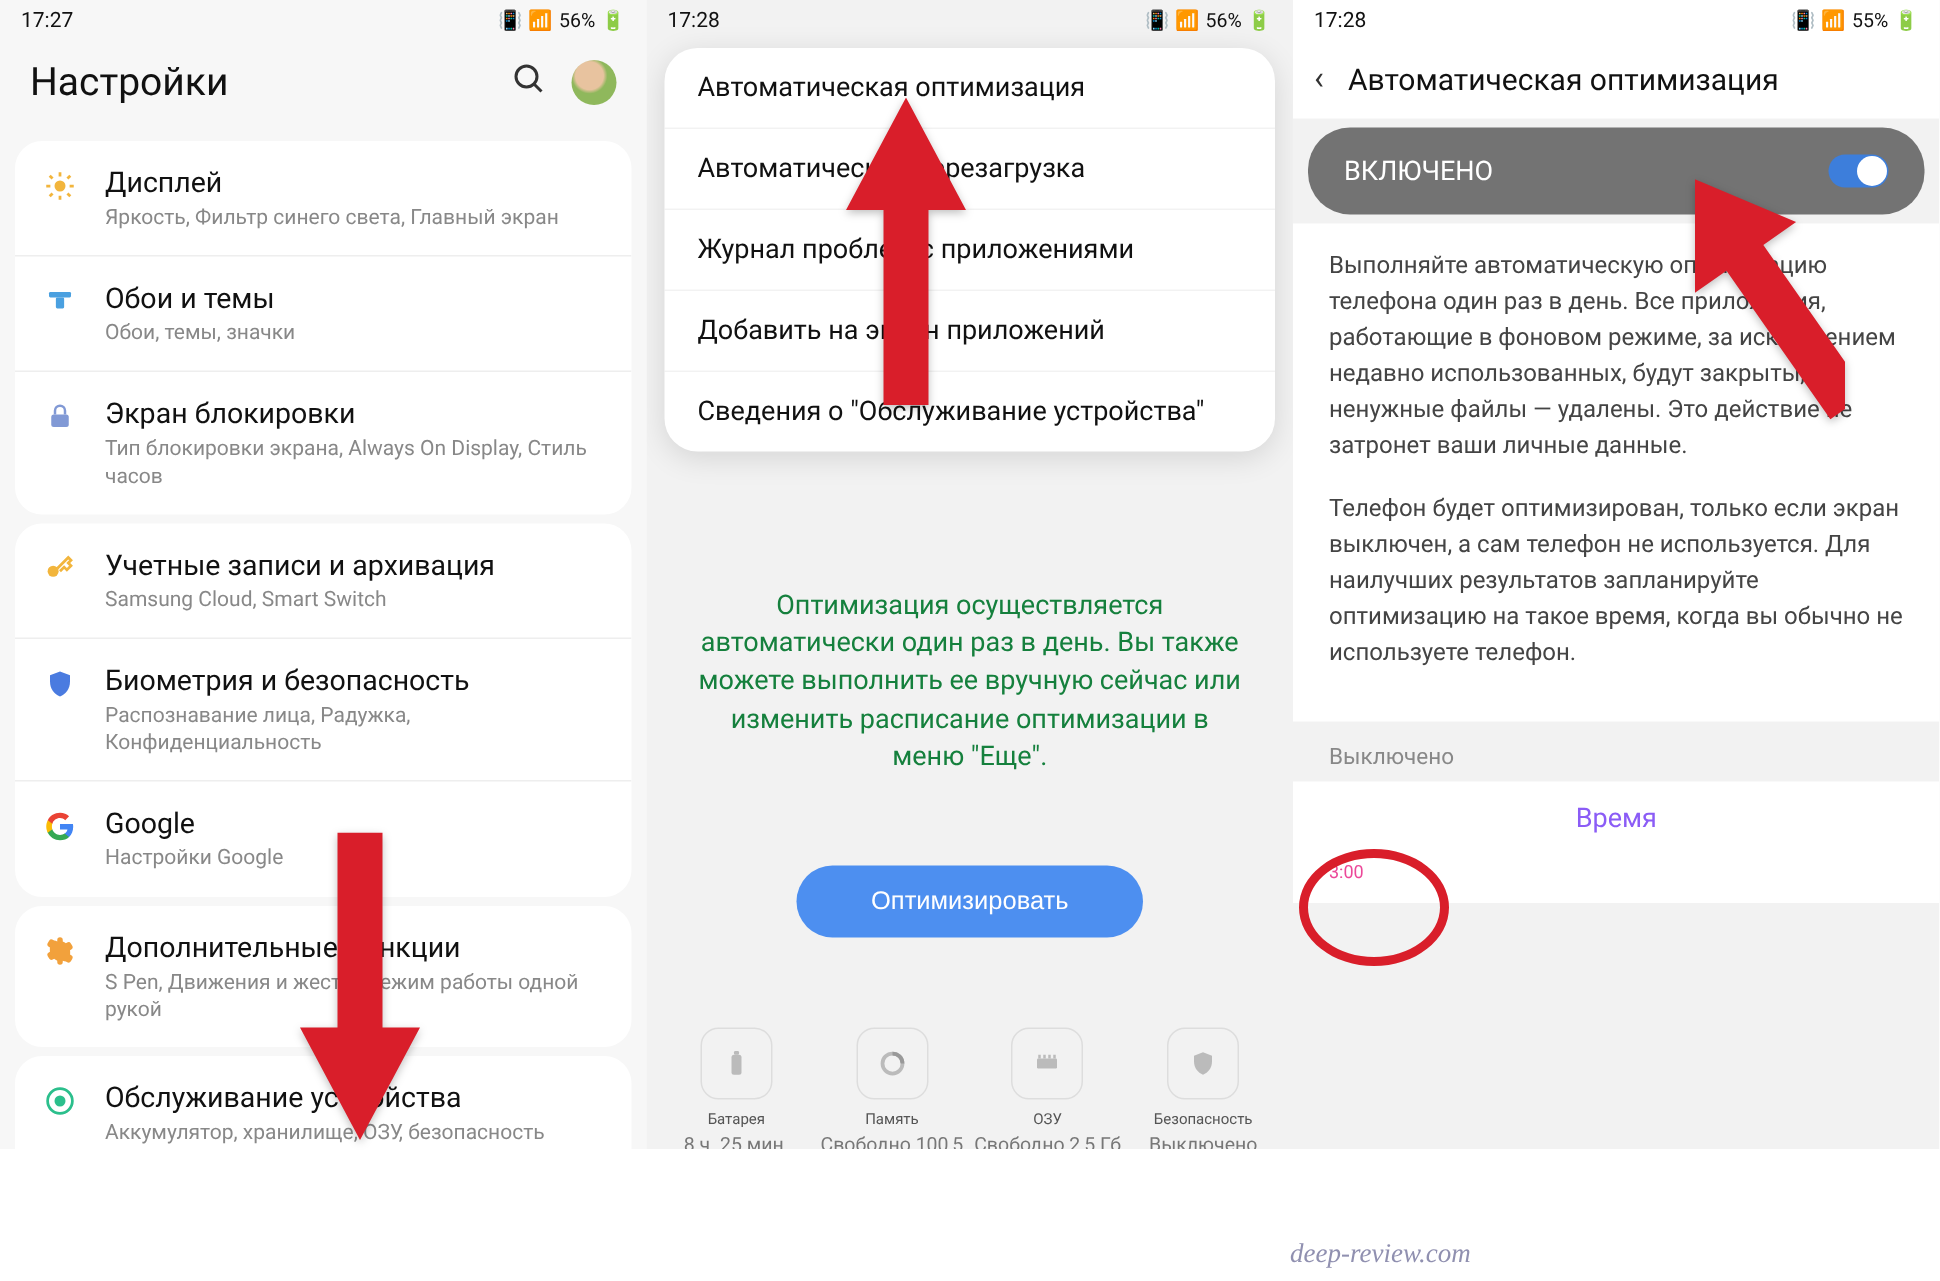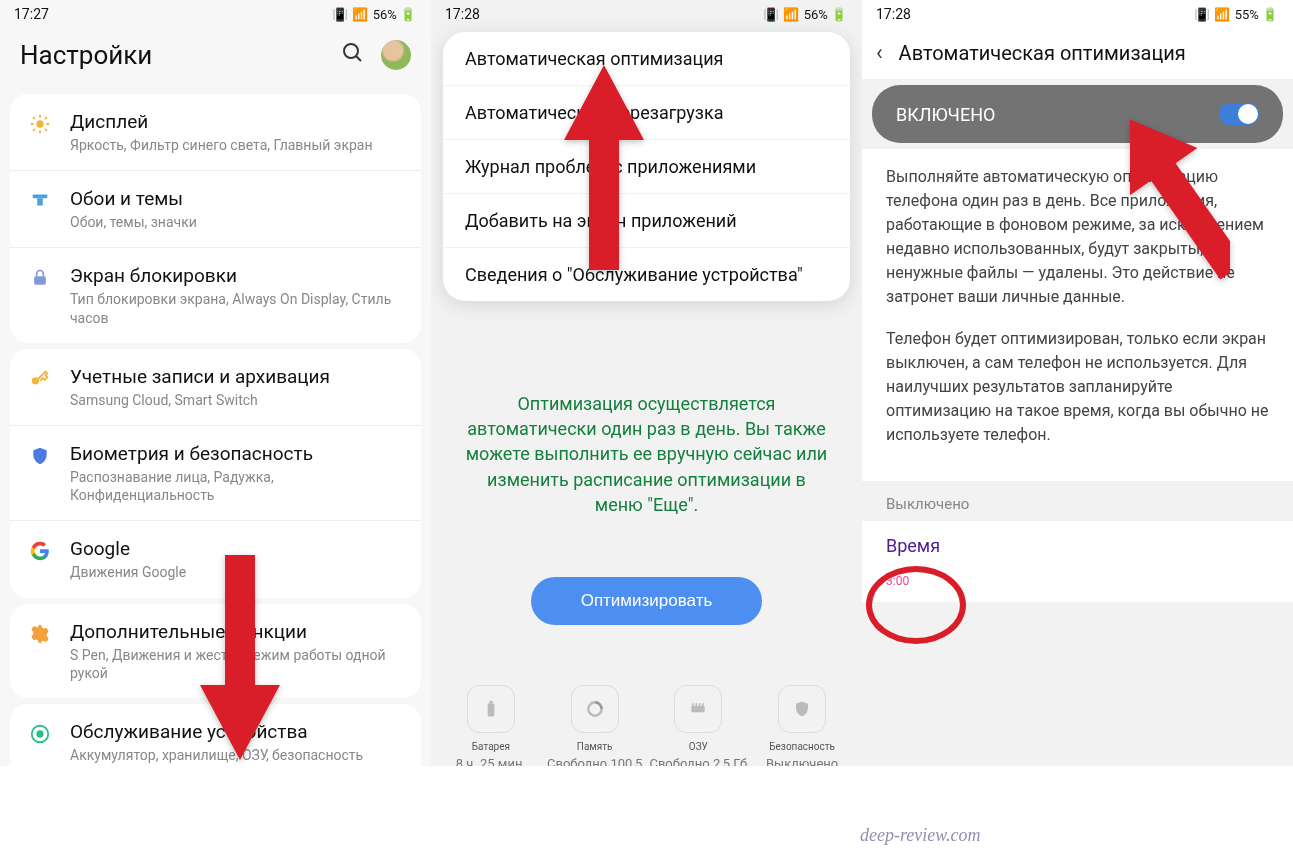--- a/index.html
+++ b/index.html
@@ -133,21 +133,21 @@
   }
   .p3 .desc p { margin-bottom: 18px; }
   .p3 .section-label {
     padding: 14px 24px 8px 24px;
     font-size: 15px; color: #888;
   }
   .p3 .time-card {
     background: #fff;
     padding: 14px 24px;
   }
-  .p3 .time-card .t1 { font-size: 18px; color: #4c1d95; }
+  .p3 .time-card .t1 { font-size: 18px; color: #8b5cf6; text-align: center; }
   .p3 .time-card .t2 { font-size: 12px; color: #ec4899; margin-top: 18px; }
   .watermark {
     position: absolute; bottom: 8px; left: 860px;
     color: #9090b0; font-size: 18px; font-style: italic;
     font-family: Liberation Serif, serif;
   }
   
   .arrow {
     position: absolute; width: 60px;
     filter: drop-shadow(0 2px 3px rgba(0,0,0,0.25));
@@ -260,21 +260,21 @@
       <div class="icon">
           <svg width="22" height="22" viewBox="0 0 24 24">
             <path fill="#4285F4" d="M21.6 12.2c0-.7-.1-1.4-.2-2H12v3.9h5.4c-.2 1.2-.9 2.3-2 3v2.5h3.2c1.9-1.7 3-4.3 3-7.4z"></path>
             <path fill="#34A853" d="M12 22c2.7 0 5-0.9 6.6-2.4l-3.2-2.5c-.9.6-2 1-3.4 1-2.6 0-4.8-1.8-5.6-4.1H3.1v2.6C4.8 19.9 8.1 22 12 22z"></path>
             <path fill="#FBBC05" d="M6.4 14c-.2-.6-.3-1.3-.3-2s.1-1.4.3-2V7.4H3.1C2.4 8.8 2 10.4 2 12s.4 3.2 1.1 4.6L6.4 14z"></path>
             <path fill="#EA4335" d="M12 5.9c1.5 0 2.8.5 3.8 1.5l2.8-2.8C17 2.9 14.7 2 12 2 8.1 2 4.8 4.1 3.1 7.4L6.4 10c.8-2.4 3-4.1 5.6-4.1z"></path>
           </svg>
         </div>
       <div class="text">
           <div class="title">Google</div>
-          <div class="sub">Движения Google</div>
+          <div class="sub">Настройки Google</div>
         </div>
     </div>
   </div>
 
   <div class="card">
     <div class="item">
       <div class="icon">
           <svg width="22" height="22" viewBox="0 0 24 24" fill="#f2a13c">
             <circle cx="12" cy="12" r="3" fill="#fff"></circle>
             <path d="M12 2a2 2 0 0 1 2 2v1a8 8 0 0 1 2.3 1.3l.9-.5a2 2 0 0 1 2.7.7l1 1.7a2 2 0 0 1-.7 2.7l-.9.5c.1.5.1 1 .1 1.6s0 1.1-.1 1.6l.9.5a2 2 0 0 1 .7 2.7l-1 1.7a2 2 0 0 1-2.7.7l-.9-.5A8 8 0 0 1 14 19v1a2 2 0 0 1-4 0v-1a8 8 0 0 1-2.3-1.3l-.9.5a2 2 0 0 1-2.7-.7l-1-1.7a2 2 0 0 1 .7-2.7l.9-.5c-.1-.5-.1-1-.1-1.6s0-1.1.1-1.6l-.9-.5a2 2 0 0 1-.7-2.7l1-1.7a2 2 0 0 1 2.7-.7l.9.5A8 8 0 0 1 10 5V4a2 2 0 0 1 2-2z"></path>

